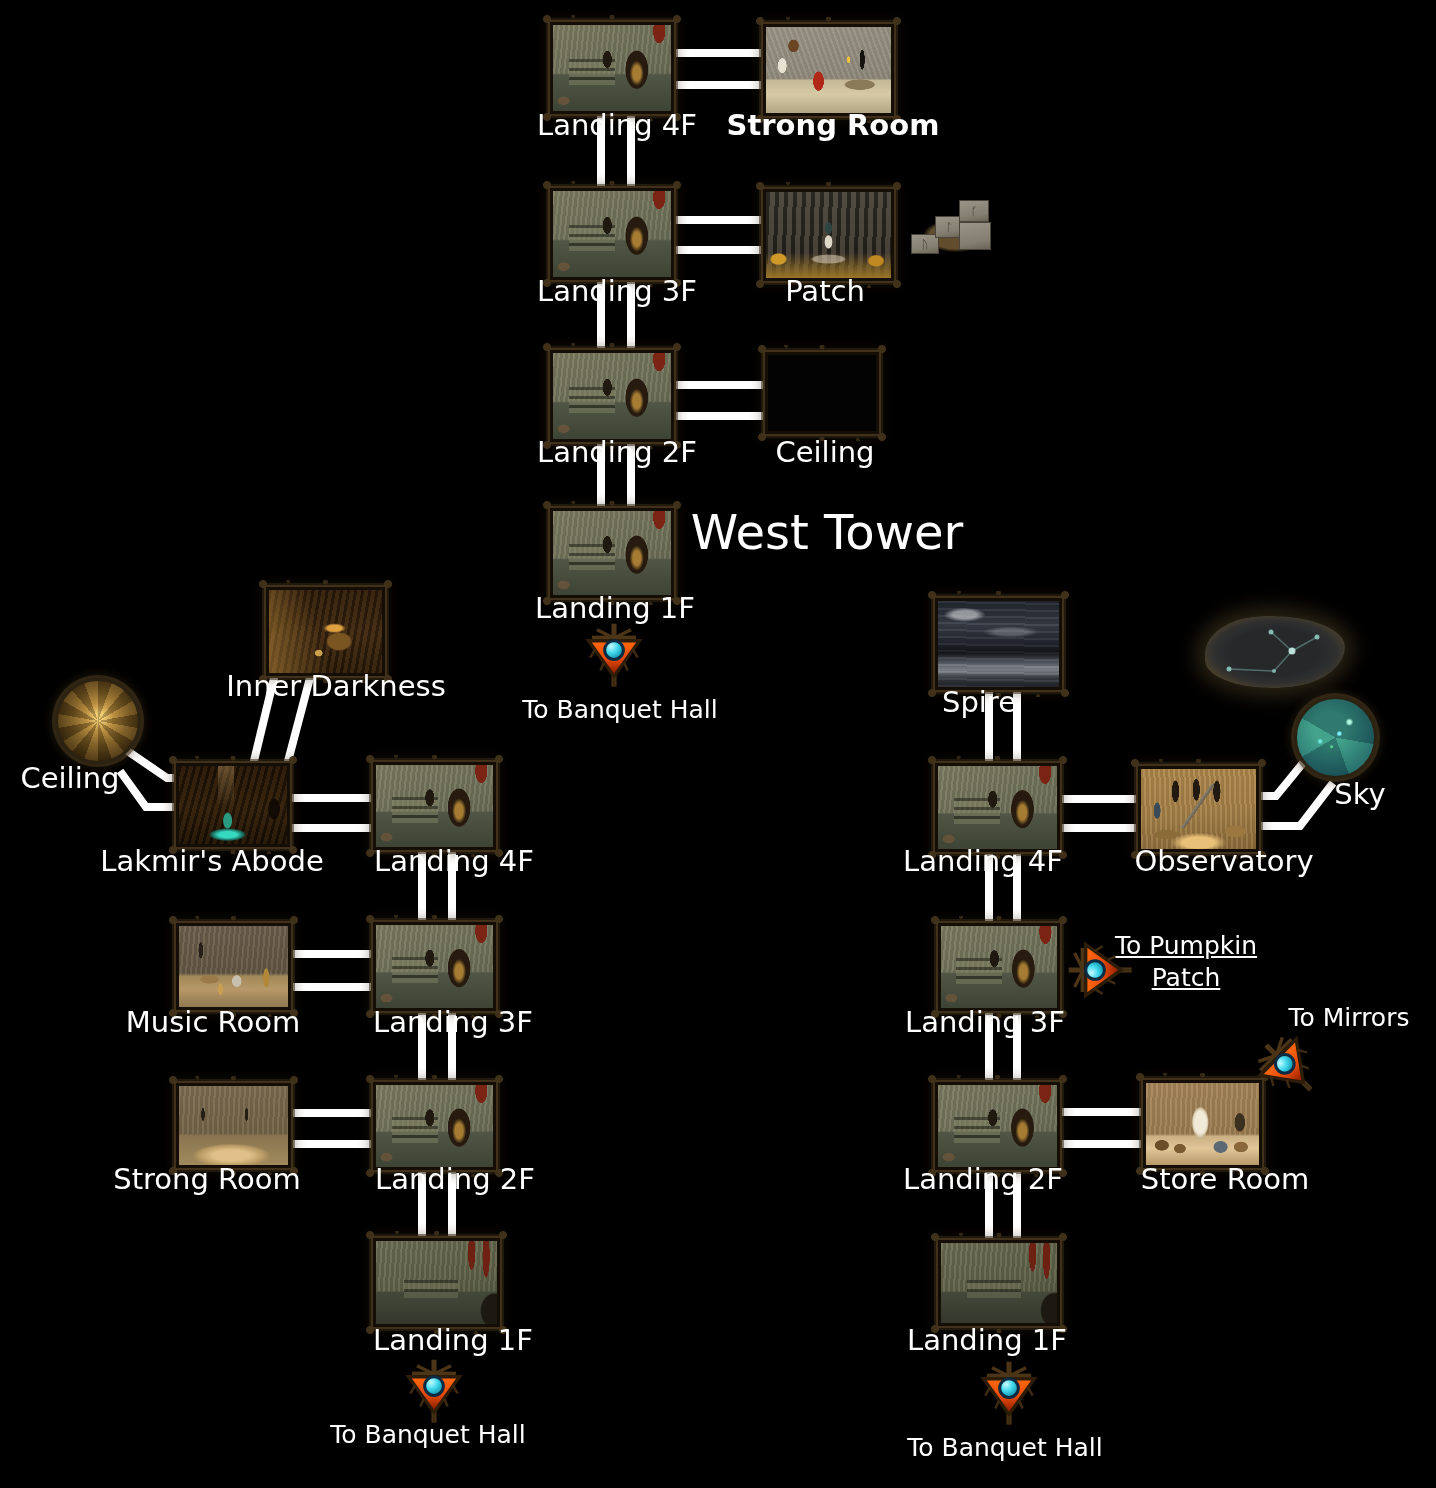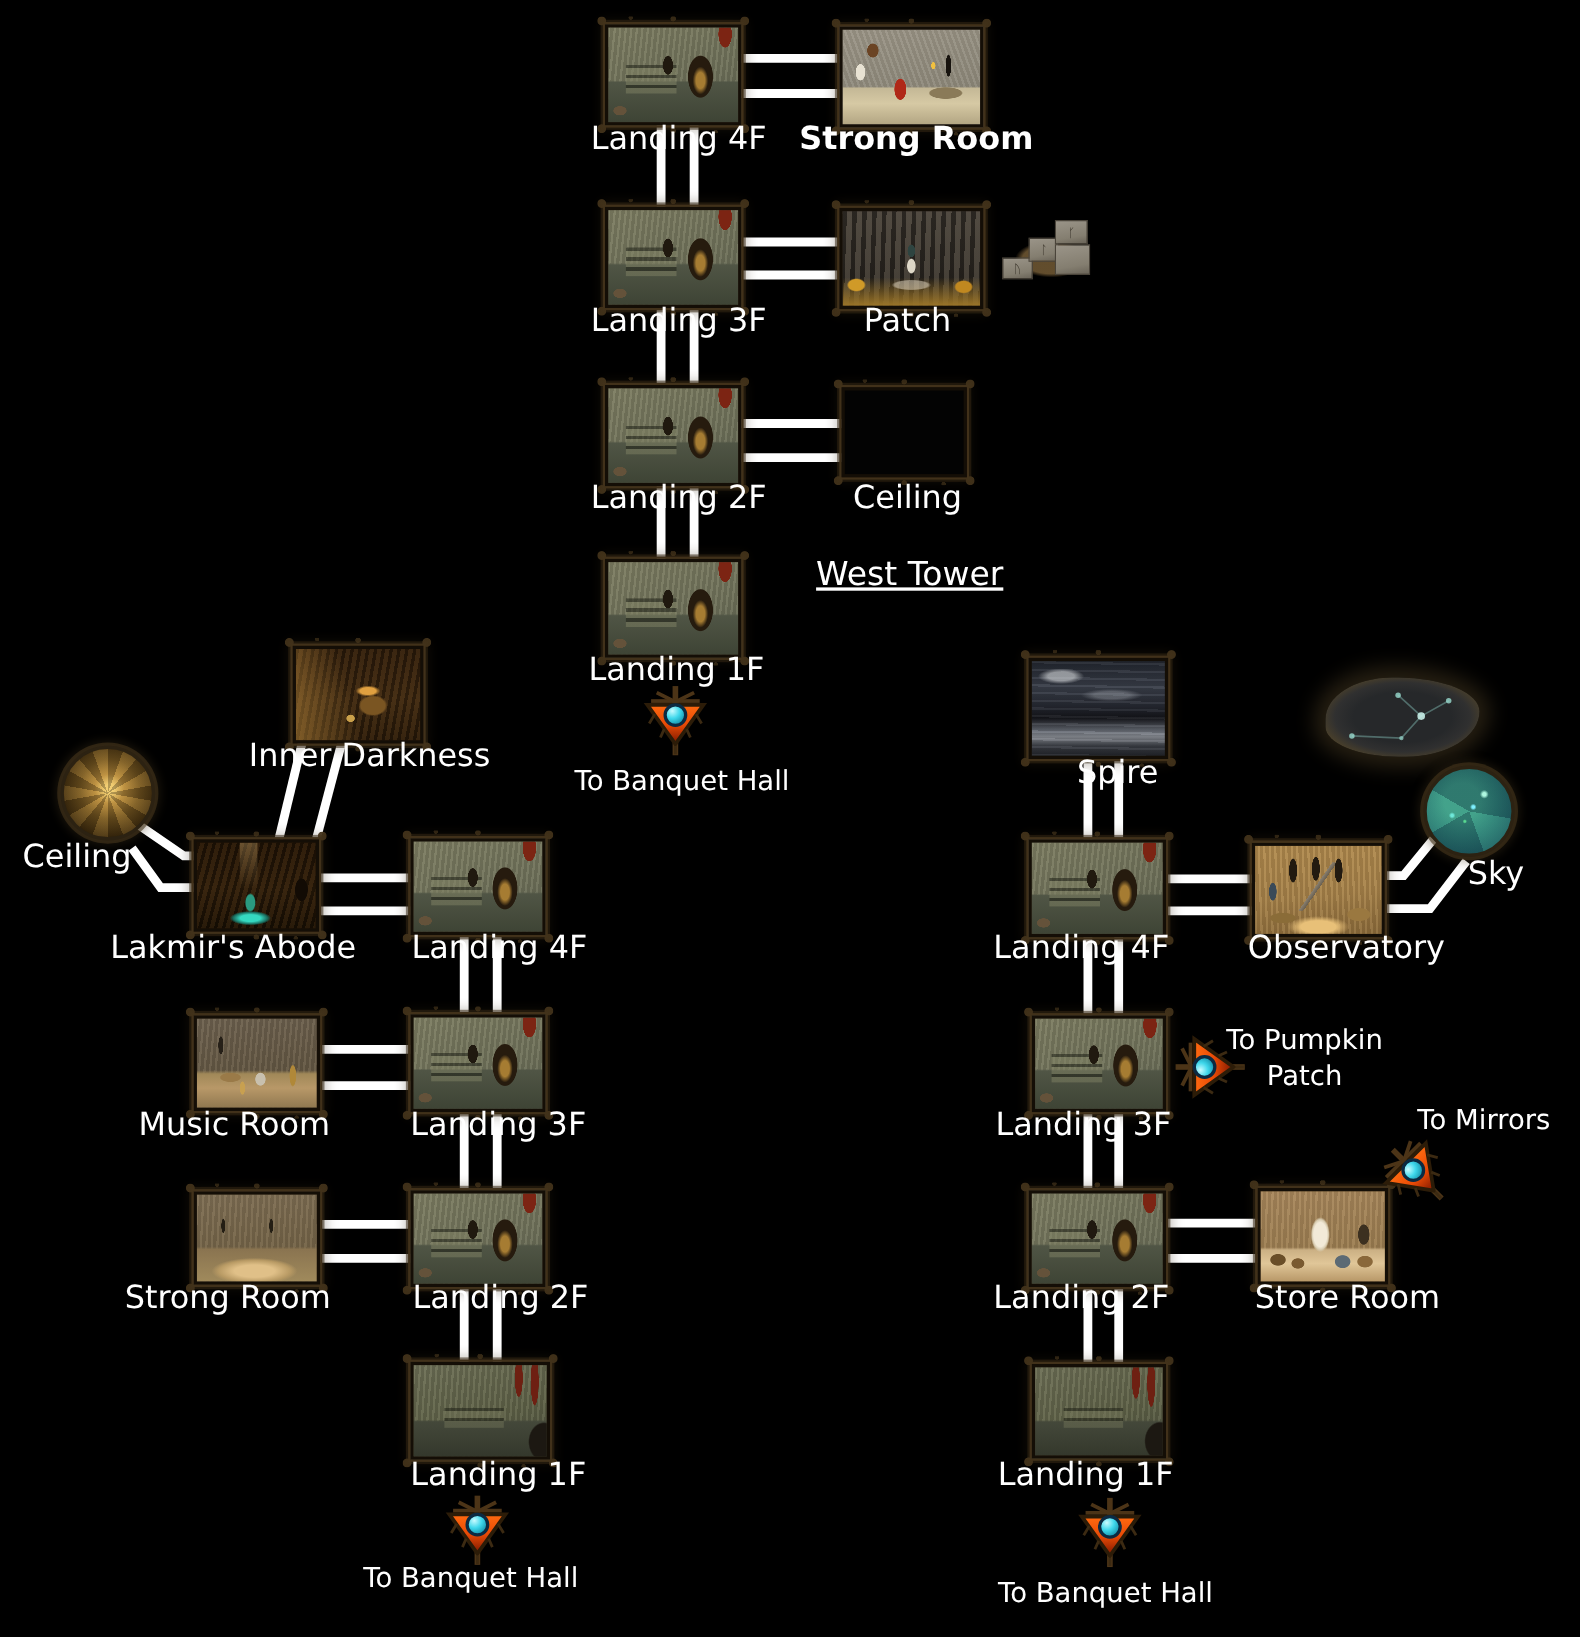--- a/index.html
+++ b/index.html
@@ -25,22 +25,22 @@
         box-shadow:0 0 0 3px rgba(70,54,28,.6),0 0 9px 5px rgba(70,54,28,.35);}
   .shape-circle::after{display:none;}
   .shape-cloud{border:none;outline:none;box-shadow:0 0 18px 10px rgba(96,78,46,.40);
         border-radius:45% 55% 50% 50%/55% 45% 60% 40%;}
   .shape-cloud::after{display:none;}
   .constellation-svg{position:absolute;inset:0;width:100%;height:100%;}
 
   
   .room-label{position:absolute;z-index:3;color:#fff;font-size:29px;line-height:1.1;
         white-space:nowrap;transform:translateX(-50%);}
-  .tower-label{position:absolute;z-index:3;color:#fff;font-size:30px;line-height:1.1;
-        white-space:nowrap;transform:translateX(-50%);text-decoration:underline;}
+  .tower-label{position:absolute;z-index:3;color:#fff;font-size:48px;line-height:1.1;
+        white-space:nowrap;transform:translateX(-50%);}
   .exit-label{position:absolute;z-index:3;color:#fff;font-size:25px;line-height:1.28;
         text-align:center;transform:translateX(-50%);}
   .exit-icon{position:absolute;z-index:4;width:68px;height:68px;}
 
   
   .art-landing{background:
      radial-gradient(ellipse 10px 20px at 90% 7%, #7c2413 0 60%, rgba(124,36,19,0) 62%),
      radial-gradient(ellipse 10px 18px at 71% 56%, #a67c32 0 40%, rgba(166,124,50,0) 70%),
      radial-gradient(ellipse 19px 32px at 71% 52%, #261b0e 0 58%, rgba(38,27,14,0) 61%),
      radial-gradient(ellipse 8px 15px at 46% 40%, #20190f 0 55%, rgba(32,25,15,0) 58%),
@@ -289,21 +289,21 @@
     <div class="room-label" style="left: 213px; top: 1007px;">Music Room</div>
     <div class="room art-landing" style="left: 373px; top: 922px; width: 123px; height: 89px;"></div>
     <div class="room-label" style="left: 453px; top: 1007px;">Landing 3F</div>
     <div class="room art-empty" style="left: 176px; top: 1083px; width: 115px; height: 85px;"></div>
     <div class="room-label" style="left: 207px; top: 1164px;">Strong Room</div>
     <div class="room art-landing" style="left: 373px; top: 1082px; width: 123px; height: 88px;"></div>
     <div class="room-label" style="left: 455px; top: 1164px;">Landing 2F</div>
     <div class="room art-landing1f" style="left: 373px; top: 1238px; width: 127px; height: 89px;"></div>
     <div class="room-label" style="left: 453px; top: 1325px;">Landing 1F</div>
     <div class="room art-spire" style="left: 935px; top: 598px; width: 127px; height: 92px;"></div>
-    <div class="room-label" style="left: 1016px; top: 687px;">Spire</div>
+    <div class="room-label" style="left: 979px; top: 687px;">Spire</div>
     <div class="room art-constellation shape-cloud" style="left: 1205px; top: 616px; width: 140px; height: 72px;">
       <svg class="constellation-svg" viewBox="0 0 140 72">
         <polyline points="24,53 69,55 87,35 66,16" fill="none" stroke="rgba(150,220,210,.38)" stroke-width="1.5"></polyline>
         <line x1="87" y1="35" x2="112" y2="21" stroke="rgba(150,220,210,.38)" stroke-width="1.5"></line>
         <circle cx="24" cy="53" r="2.5" fill="#9adcd0" opacity=".8"></circle>
         <circle cx="69" cy="55" r="2" fill="#9adcd0" opacity=".7"></circle>
         <circle cx="87" cy="35" r="3.5" fill="#c8f0e8" opacity=".9"></circle>
         <circle cx="66" cy="16" r="2.5" fill="#9adcd0" opacity=".8"></circle>
         <circle cx="112" cy="21" r="2.5" fill="#9adcd0" opacity=".8"></circle>
       </svg>
@@ -330,18 +330,18 @@
         <use href="#exit-glyph"></use>
       </svg></div>
     <div class="exit-label" style="left: 428px; top: 1419px; width: 260px;">To Banquet Hall</div>
     <div class="exit-icon" style="left: 1009px; top: 1394px; transform: translate(-50%, -50%) rotate(0deg);"><svg width="68" height="68" viewBox="0 0 80 80">
         <use href="#exit-glyph"></use>
       </svg></div>
     <div class="exit-label" style="left: 1005px; top: 1432px; width: 260px;">To Banquet Hall</div>
     <div class="exit-icon" style="left: 1101px; top: 970px; transform: translate(-50%, -50%) rotate(-90deg);"><svg width="68" height="68" viewBox="0 0 80 80">
         <use href="#exit-glyph"></use>
       </svg></div>
-    <div class="exit-label" style="left: 1186px; top: 930px; width: 160px;">To Pumpkin Patch</div>
+    <div class="exit-label" style="left: 1186px; top: 930px; width: 160px; text-decoration: underline;">To Pumpkin Patch</div>
     <div class="exit-icon" style="left: 1289px; top: 1068px; transform: translate(-50%, -50%) rotate(-45deg);"><svg width="68" height="68" viewBox="0 0 80 80">
         <use href="#exit-glyph"></use>
       </svg></div>
     <div class="exit-label" style="left: 1349px; top: 1002px; width: 260px;">To Mirrors</div>
   </div>
 
 </body></html>

